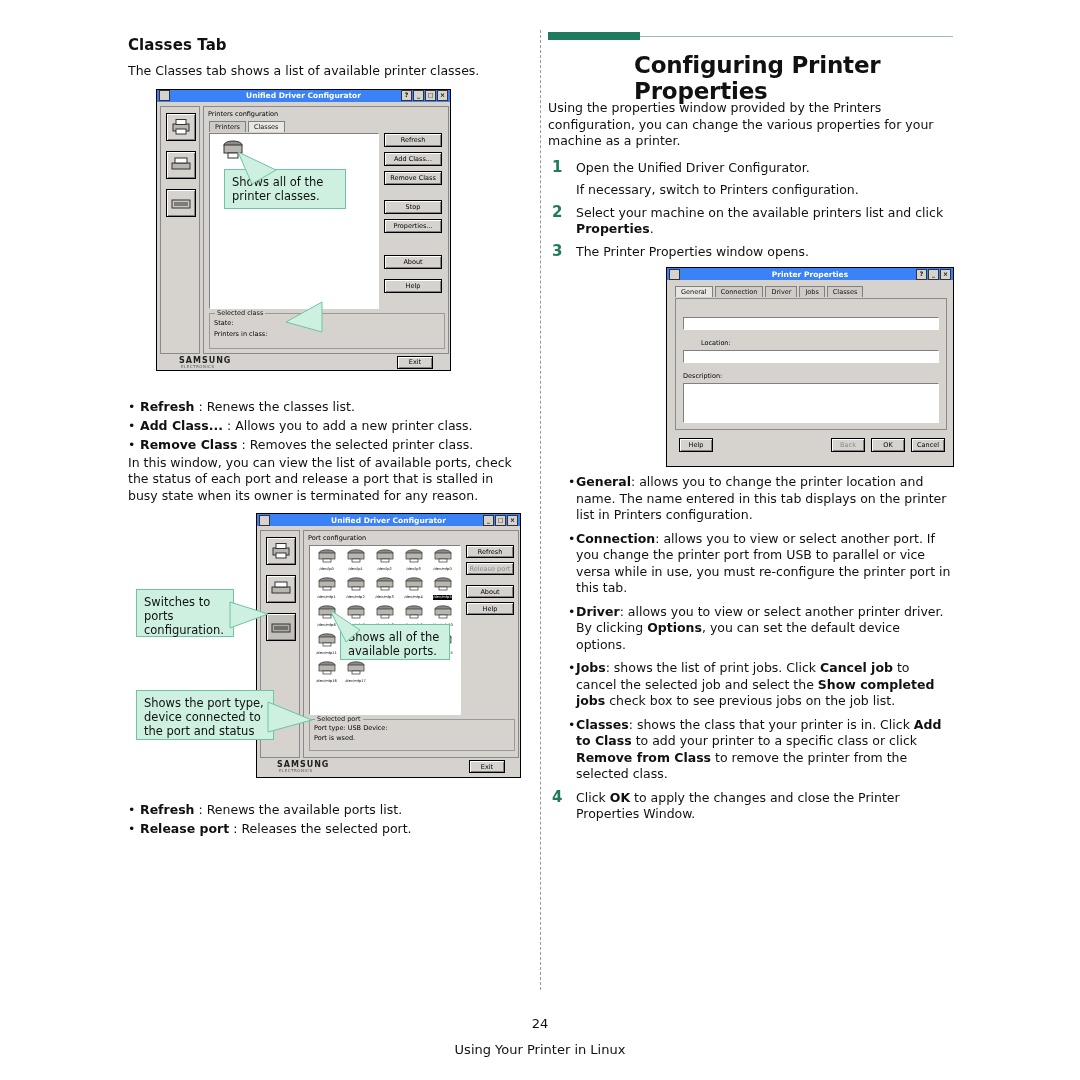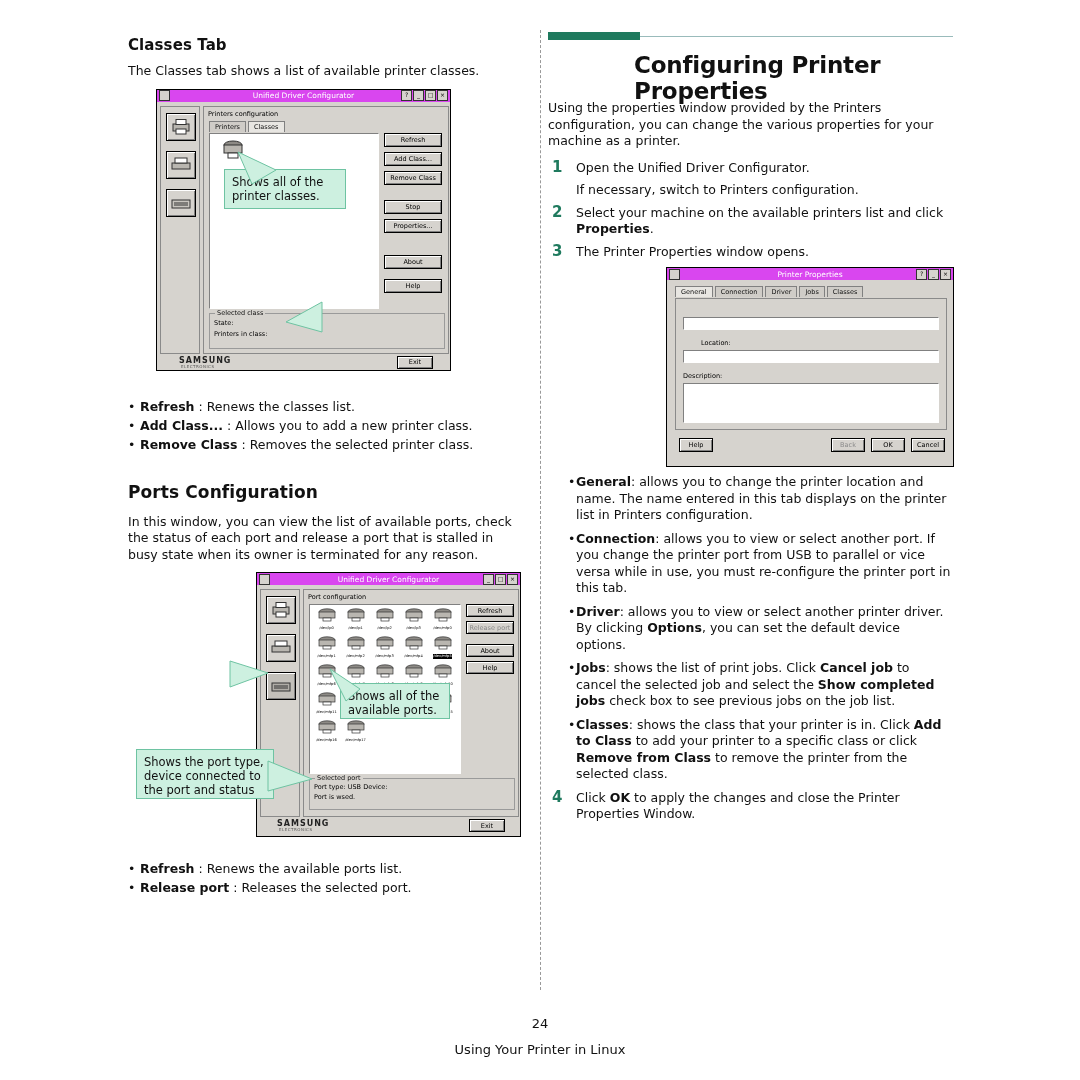--- a/index.html
+++ b/index.html
@@ -42,23 +42,24 @@
   .rbullet{font-size:12.5px;line-height:16.5px;margin:0 0 7px 0;padding-left:28px;position:relative;}
   .rbullet .dot{position:absolute;left:20px;top:0;}
 
   
   .pagenum{position:absolute;left:0;top:1016px;width:1080px;text-align:center;font-size:13px;}
   .footer{position:absolute;left:0;top:1042px;width:1080px;text-align:center;font-size:13px;}
 
   
   .win{position:absolute;background:#d6d3ce;border:1px solid #000;box-sizing:border-box;}
   .win .tb{
-    height:12px;background:#d946ef;color:#fff;font-size:7.5px;
+    height:12px;background:#3b82f6;color:#fff;font-size:7.5px;
     display:flex;align-items:center;justify-content:center;position:relative;
     font-family:"DejaVu Sans", sans-serif;
+    font-weight:bold;
   }
   .win .tb .tb-left{position:absolute;left:2px;width:9px;height:9px;background:#d6d3ce;border:1px solid #333;}
   .win .tb .tb-btns{position:absolute;right:2px;display:flex;gap:1px;}
   .win .tb .tb-btns span{width:9px;height:9px;background:#d6d3ce;border:1px solid #333;display:block;font-size:6px;line-height:8px;text-align:center;color:#000;}
   .panel{position:absolute;background:#d6d3ce;border:1px solid #8a8a8a;box-sizing:border-box;}
   .inset{border:1px solid #808080;border-right-color:#fff;border-bottom-color:#fff;background:#fff;box-sizing:border-box;position:absolute;}
   .btn{
     position:absolute;background:#d6d3ce;border:1px solid #000;
     font-size:6.5px;text-align:center;box-sizing:border-box;color:#000;
     display:flex;align-items:center;justify-content:center;
@@ -184,21 +185,20 @@
       <div class="bullet">
         <span class="dot">•</span>
         <span class="b">Add Class...</span><span> : </span><span>Allows you to add a new printer class.</span>
       </div>
       <div class="bullet">
         <span class="dot">•</span>
         <span class="b">Remove Class</span><span> : </span><span>Removes the selected printer class.</span>
       </div>
     </div>
 
-    <h2 class="sec" style="font-size:17px;margin-top:28px;margin-bottom:12px;">Ports Configuration</h2>
     <p class="body">In this window, you can view the list of available ports, check the status of each port and release a port that is stalled in busy state when its owner is terminated for any reason.</p>
 
     <div style="position:relative;height:275px;margin-top:8px;">
 
       <div class="win" style="left:128px;top:1px;width:265px;height:265px;">
         <div class="tb">
           <span class="tb-left"></span>
           <span>Unified Driver Configurator</span>
           <span class="tb-btns">
             <span>_</span>
@@ -425,20 +425,23 @@
           <div class="btn" style="left:162px;top:31px;width:48px;height:13px;color:#8a8a8a;">Release port</div>
           <div class="btn" style="left:162px;top:54px;width:48px;height:13px;">About</div>
           <div class="btn" style="left:162px;top:71px;width:48px;height:13px;">Help</div>
         </div>
 
         <div class="samsung" style="left:20px;top:246px;">SAMSUNG</div>
         <div style="position:absolute;left:22px;top:254px;font-size:4px;letter-spacing:.5px;color:#555;">ELECTRONICS</div>
         <div class="btn" style="left:212px;top:246px;width:36px;height:13px;">Exit</div>
       </div>
 
+      <div class="callout" style="left:8px;top:77px;width:98px;height:48px;white-space:pre-line;">Switches to
+ports
+configuration.</div>
       <svg style="position:absolute;left:100px;top:86px;" width="42" height="36">
         <polygon points="2,4 40,16 2,30" fill="#cdf0e0" stroke="#6ec3a2" stroke-width="1"></polygon>
       </svg>
 
       <div class="callout" style="left:212px;top:112px;width:110px;height:36px;white-space:pre-line;">Shows all of the
 available ports.</div>
       <svg style="position:absolute;left:196px;top:96px;" width="40" height="36">
         <polygon points="36,22 6,2 22,34" fill="#cdf0e0" stroke="#6ec3a2" stroke-width="1"></polygon>
       </svg>
 

